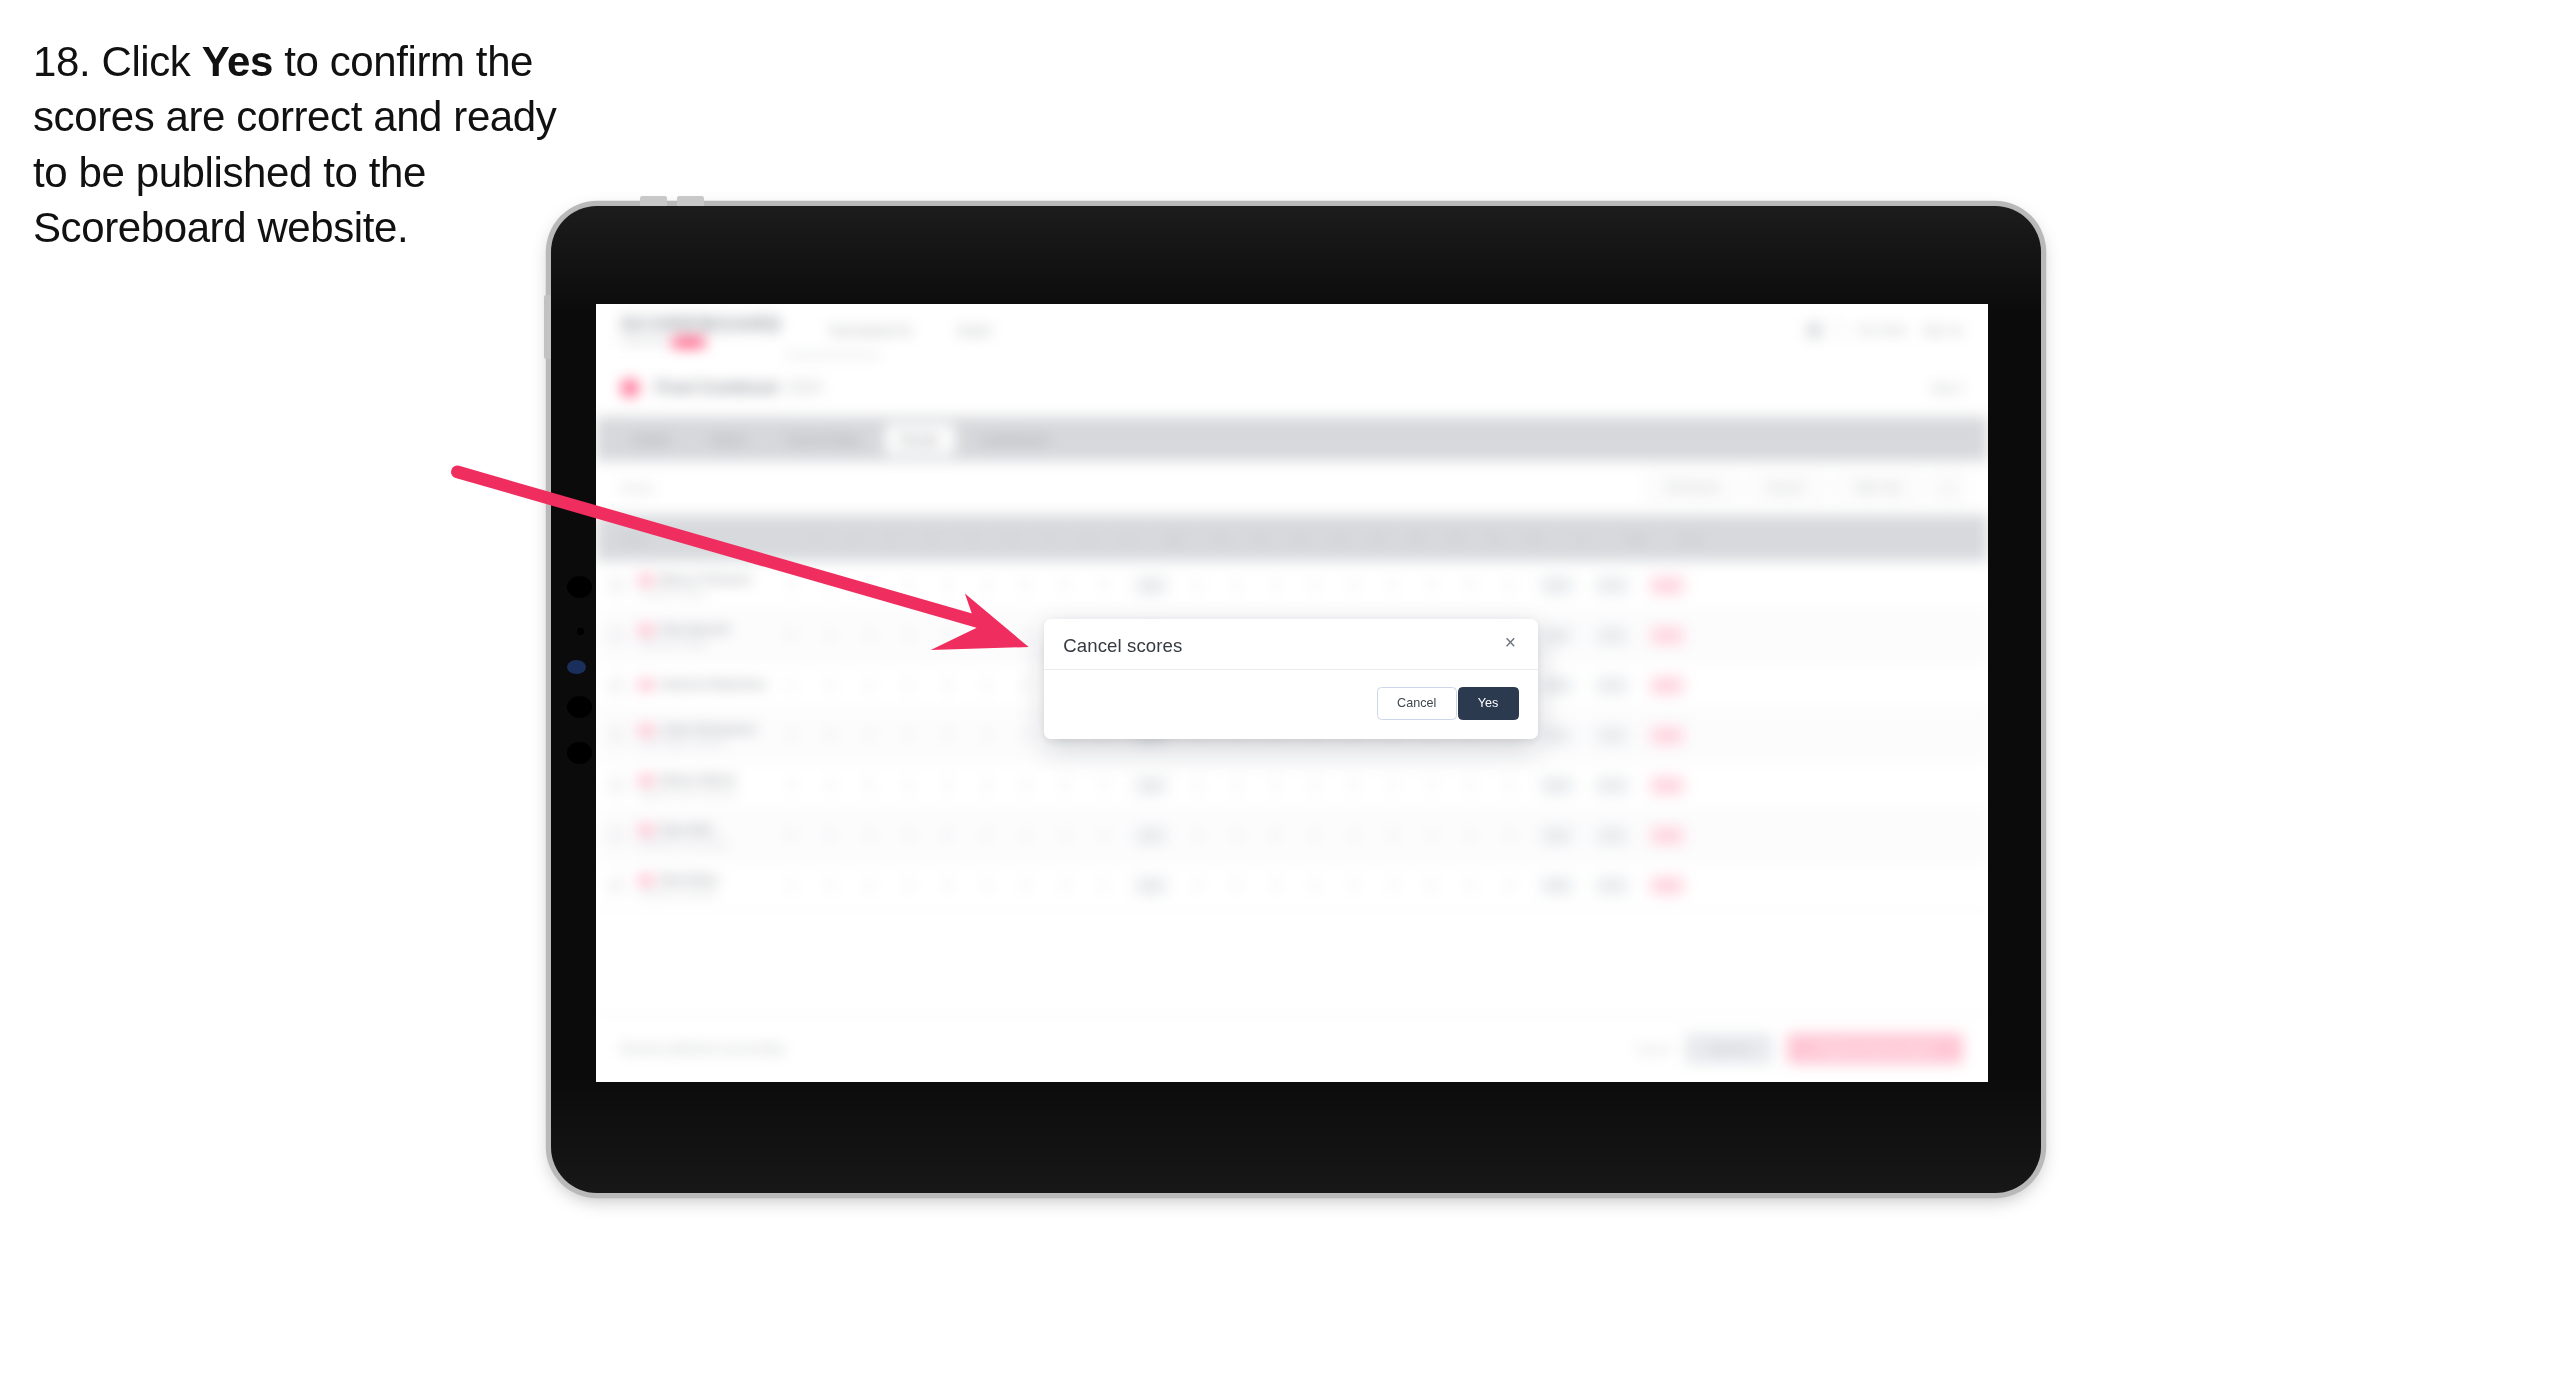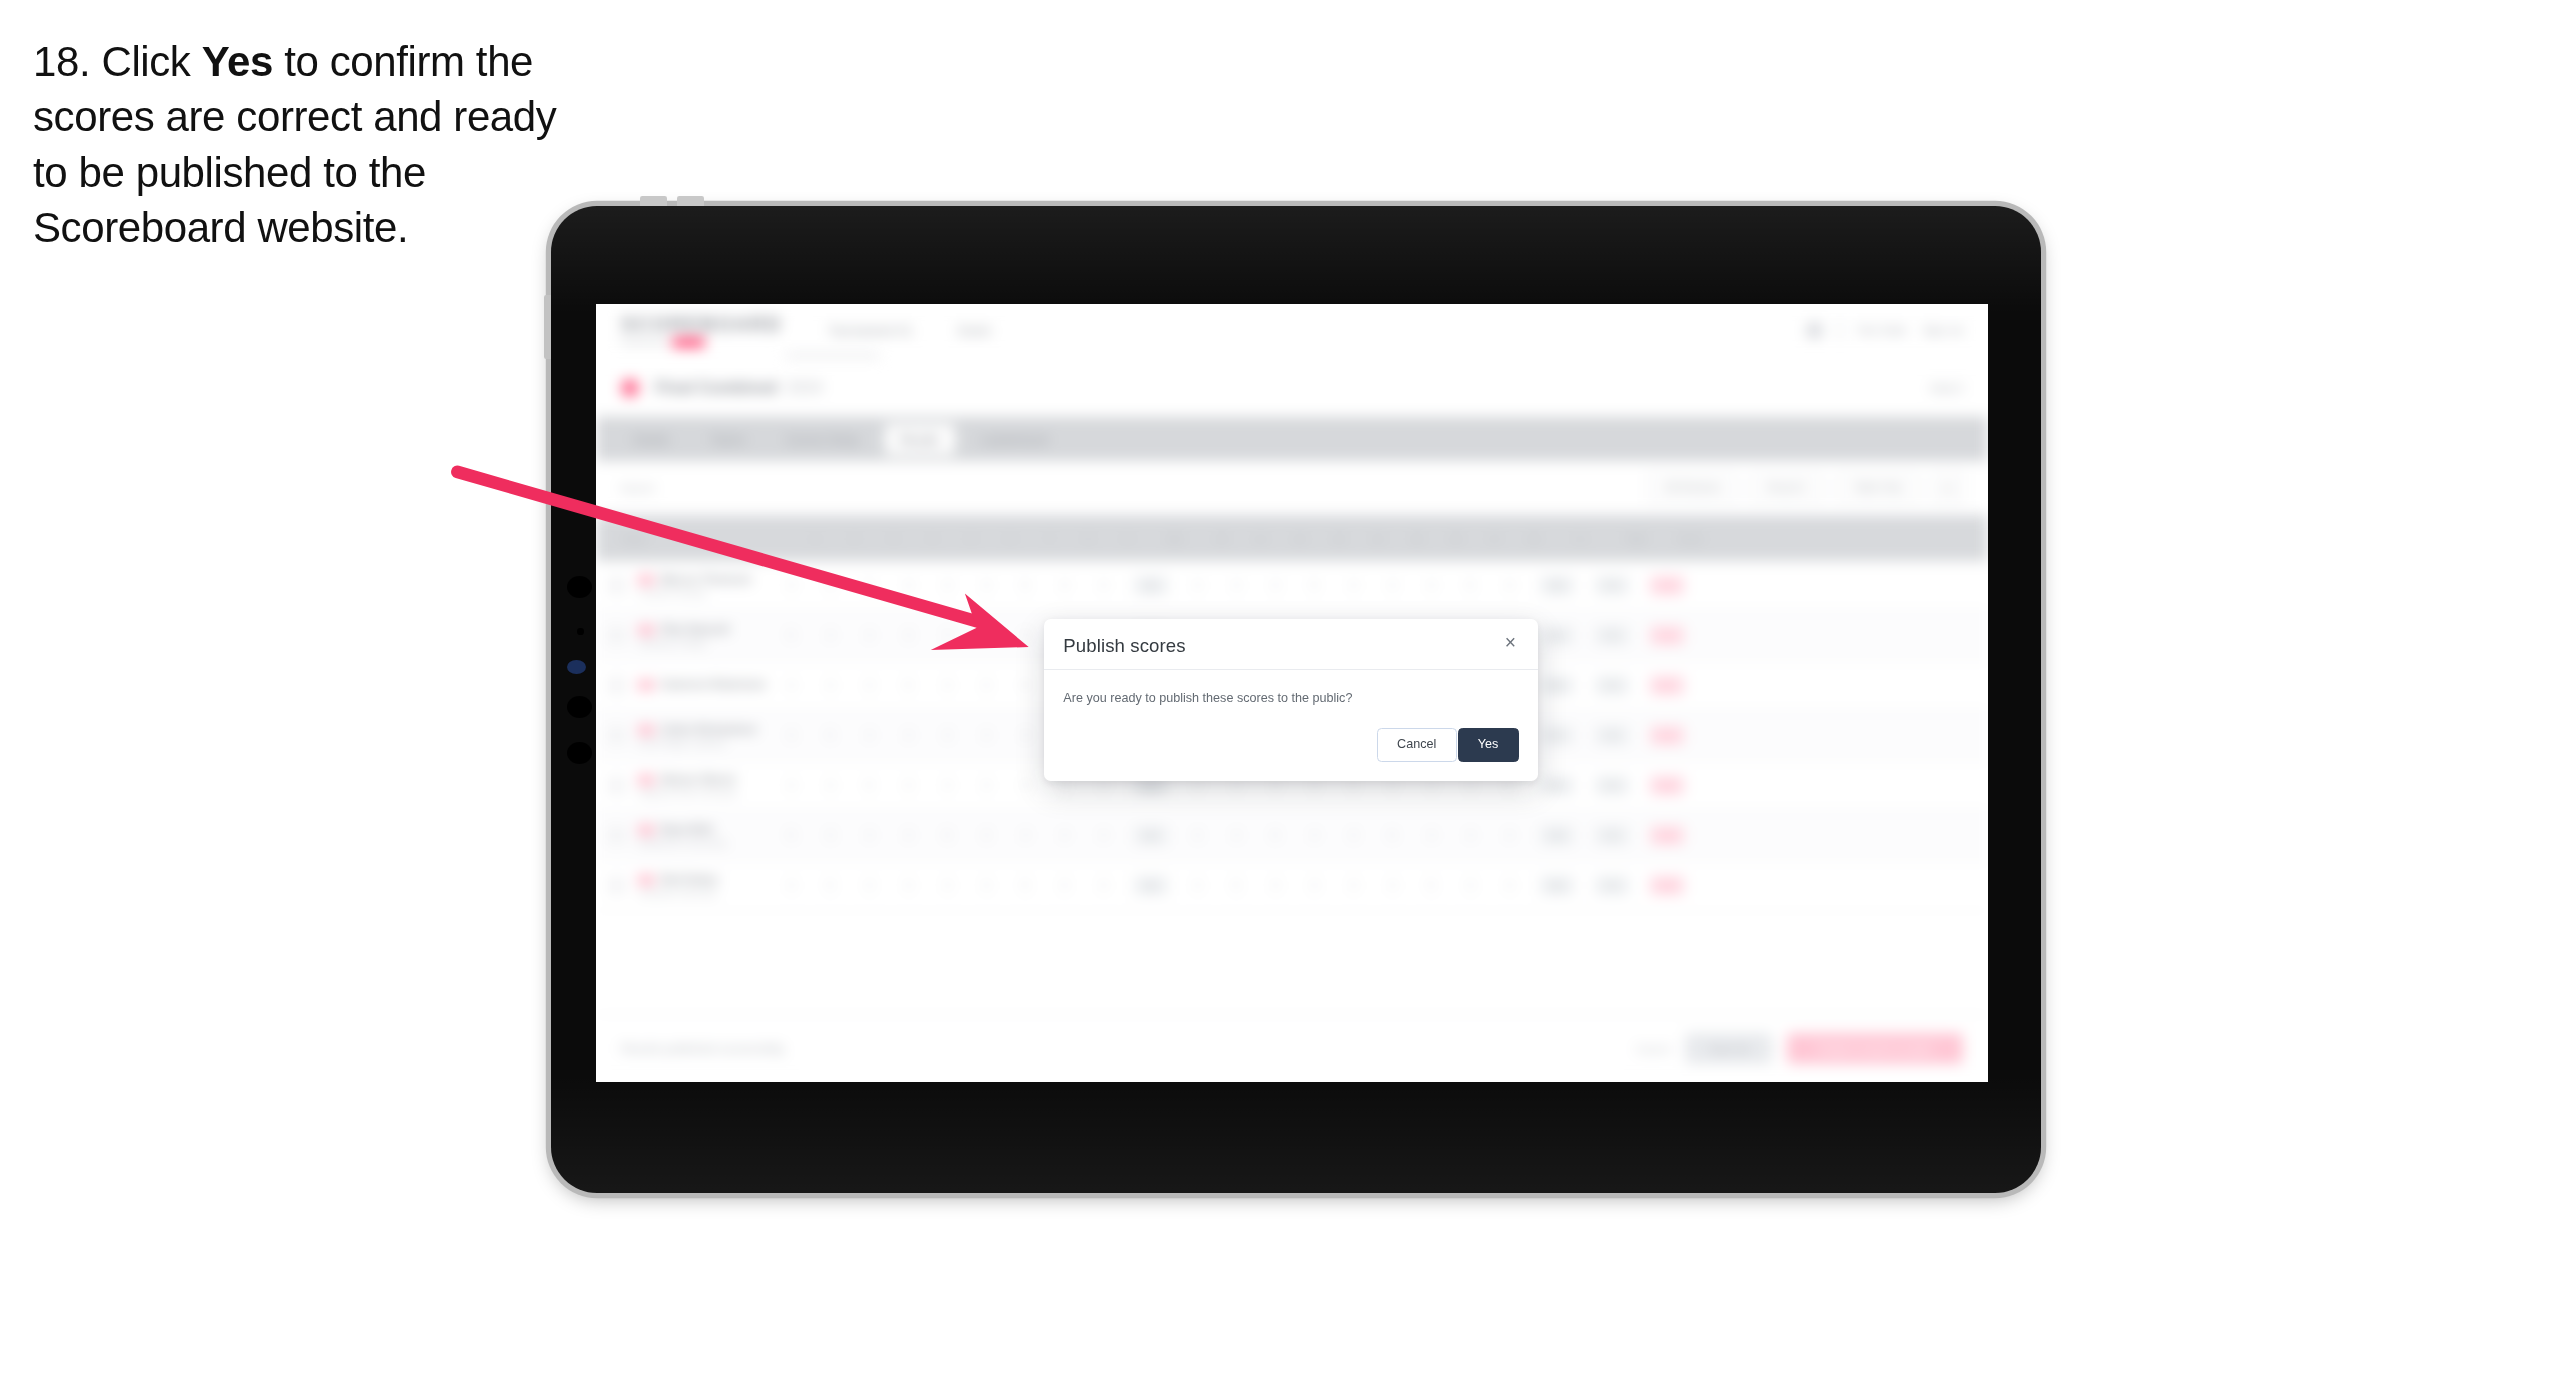--- a/index.html
+++ b/index.html
@@ -717,25 +717,22 @@
           <div class="f-btn">Save all</div>
           <div class="f-btn danger">Publish results to public</div>
         </div>
       </div>
 
     </div>
 
     <div id="modal-layer">
       <div id="modal">
         <div id="modal-head">
-          <div id="modal-title">Publish scores</div>
+          <div id="modal-title">Cancel scores</div>
           <div id="modal-close">×</div>
-        </div>
-        <div id="modal-body">
-          <div id="modal-message">Are you ready to publish these scores to the public?</div>
         </div>
         <div id="modal-foot">
           <div class="m-btn" id="btn-cancel">Cancel</div>
           <div class="m-btn" id="btn-yes">Yes</div>
         </div>
       </div>
     </div>
 
   </div>
 </div>

